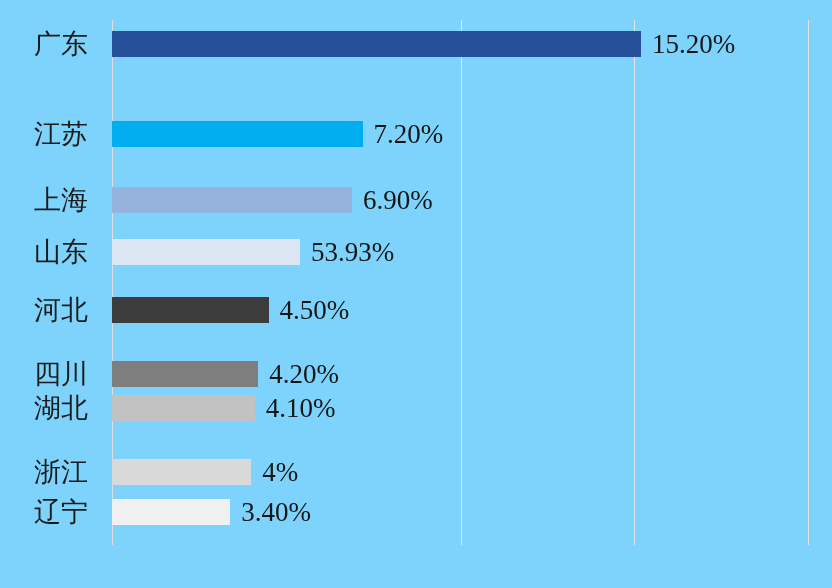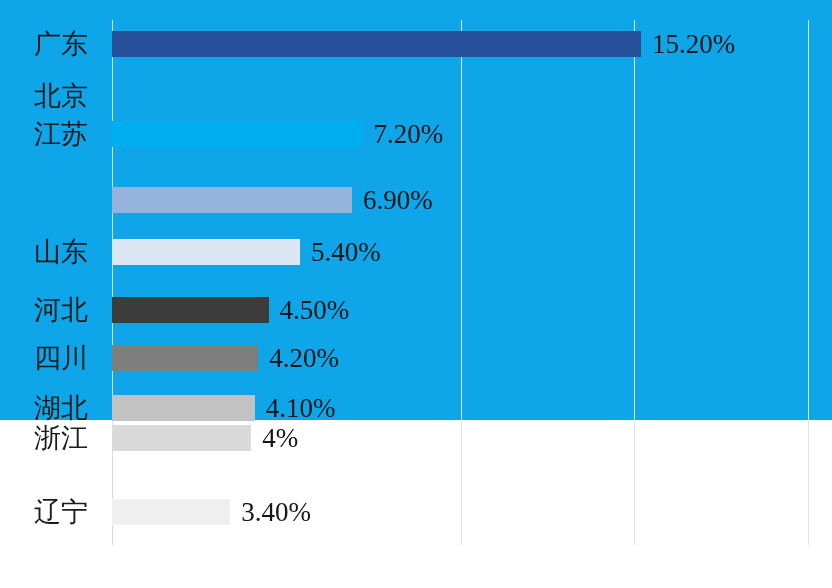--- a/index.html
+++ b/index.html
@@ -11,22 +11,22 @@
   body {
     width: 832px;
     height: 588px;
     font-family: "Liberation Sans", "DejaVu Sans", sans-serif;
     overflow: hidden;
   }
 
   #chart-root {
     position: relative;
     width: 832px;
-    height: 420px;
-    background: #0ea5e9;
+    height: 588px;
+    background: #7dd3fc;
   }
 
   
   .gridlines {
     position: absolute;
     left: 0; top: 0;
     width: 832px;
     height: 588px;
     pointer-events: none;
   }
@@ -103,64 +103,64 @@
 
   <div class="rows" id="rows">
       <div class="row" style="top: 18px;">
         <div class="cat-label">广东</div>
         <div class="bar-wrap">
           <div class="bar" style="width: 528.96px; background: rgb(39, 80, 155);"></div>
           <span class="val-label">15.20%</span>
         </div>
       </div>
       <div class="row" style="top: 70px;">
-        <div class="cat-label">北京</div>
       </div>
       <div class="row" style="top: 108px;">
         <div class="cat-label">江苏</div>
         <div class="bar-wrap">
           <div class="bar" style="width: 250.56px; background: rgb(0, 174, 239);"></div>
           <span class="val-label">7.20%</span>
         </div>
       </div>
       <div class="row" style="top: 174px;">
+        <div class="cat-label">上海</div>
         <div class="bar-wrap">
           <div class="bar" style="width: 240.12px; background: rgb(149, 179, 220);"></div>
           <span class="val-label">6.90%</span>
         </div>
       </div>
       <div class="row" style="top: 226px;">
         <div class="cat-label">山东</div>
         <div class="bar-wrap">
           <div class="bar" style="width: 187.92px; background: rgb(220, 230, 242);"></div>
-          <span class="val-label">5.40%</span>
+          <span class="val-label">53.93%</span>
         </div>
       </div>
       <div class="row" style="top: 284px;">
         <div class="cat-label">河北</div>
         <div class="bar-wrap">
           <div class="bar" style="width: 156.6px; background: rgb(60, 60, 60);"></div>
           <span class="val-label">4.50%</span>
         </div>
       </div>
-      <div class="row" style="top: 332px; padding-left: 32px;">
+      <div class="row" style="top: 348px; padding-left: 32px;">
         <div class="cat-label">四川</div>
         <div class="bar-wrap">
           <div class="bar" style="width: 146.16px; background: rgb(126, 126, 126);"></div>
           <span class="val-label">4.20%</span>
         </div>
       </div>
       <div class="row" style="top: 382px;">
         <div class="cat-label">湖北</div>
         <div class="bar-wrap">
           <div class="bar" style="width: 142.68px; background: rgb(194, 194, 194);"></div>
           <span class="val-label">4.10%</span>
         </div>
       </div>
-      <div class="row" style="top: 412px; padding-left: 28px;">
+      <div class="row" style="top: 446px; padding-left: 28px;">
         <div class="cat-label">浙江</div>
         <div class="bar-wrap">
           <div class="bar" style="width: 139.2px; background: rgb(217, 217, 217);"></div>
           <span class="val-label">4%</span>
         </div>
       </div>
       <div class="row" style="top: 486px;">
         <div class="cat-label">辽宁</div>
         <div class="bar-wrap">
           <div class="bar" style="width: 118.32px; background: rgb(240, 240, 240);"></div>

